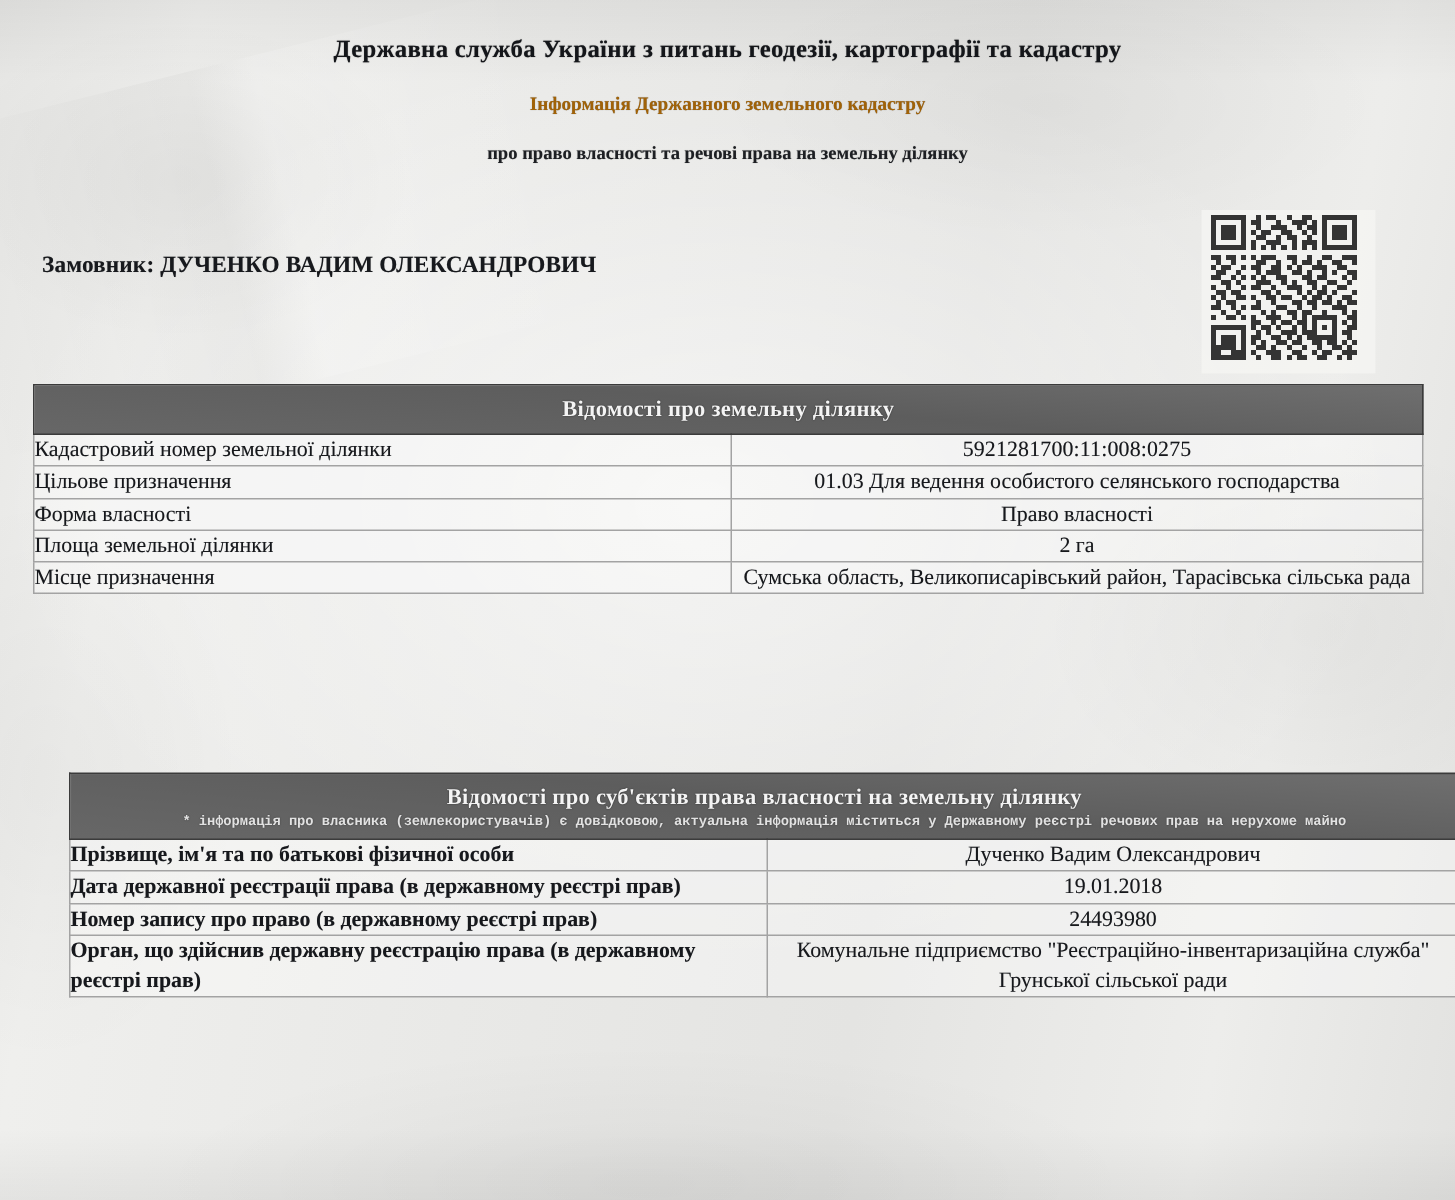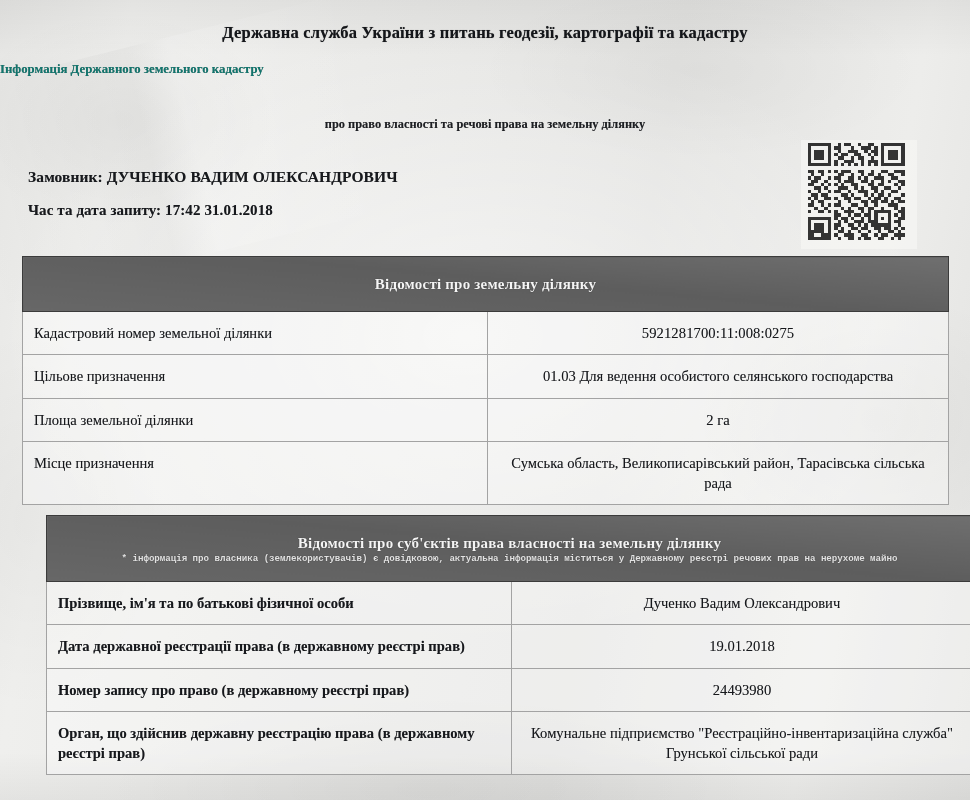--- a/index.html
+++ b/index.html
@@ -71,35 +71,35 @@
     font-weight: bold;
     font-size: 16.5px;
     letter-spacing: 0.2px;
     color: #14161a;
     text-shadow: 0 0 0.7px rgba(0,0,0,0.55);
   }
   .doc-subtitle {
     position: absolute;
     left: 0; right: 0;
     top: 62px;
+    text-align: center;
     font-weight: bold;
     font-size: 12.8px;
-    color: #0f766e;
+    color: #a16207;
     text-shadow: 0 0 0.6px rgba(0,0,0,0.45);
   }
   .doc-subtitle2 {
     position: absolute;
     left: 0; right: 0;
     top: 95px;
     text-align: center;
     font-weight: bold;
     font-size: 12.4px;
     color: #1d1f23;
     text-shadow: 0 0 0.6px rgba(0,0,0,0.40);
-    margin-top: 22px;
   }
 
   
   .requester {
     position: absolute;
     left: 28px;
     top: 168px;
     font-size: 15.5px;
     font-weight: bold;
     color: #17191d;
@@ -131,21 +131,21 @@
 
   
   .tbl {
     position: absolute;
     left: 22px;
     width: 926px;
     border-collapse: collapse;
     table-layout: fixed;
     background: rgba(255,255,255,0.26);
   }
-  .tbl td, .tbl th { padding: 11px; }
+  .tbl td, .tbl th { padding: 0; }
 
   .band {
     background: linear-gradient(185deg, #6f6f6f 0%, #5d5d5d 45%, #676767 100%);
     color: #f4f4f4;
     text-align: center;
     font-weight: bold;
     border: 1px solid #3b3b3b;
     text-shadow: 0 0 1px rgba(0,0,0,0.65);
   }
   .band .band-title {
@@ -193,21 +193,20 @@
 
 <div id="page"></div>
 
 <div class="content">
 
   <div class="doc-title">Державна служба України з питань геодезії, картографії та кадастру</div>
   <div class="doc-subtitle">Інформація Державного земельного кадастру</div>
   <div class="doc-subtitle2">про право власності та речові права на земельну ділянку</div>
 
   <div class="requester">Замовник: ДУЧЕНКО ВАДИМ ОЛЕКСАНДРОВИЧ</div>
-  <div class="requested-at">Час та дата запиту: 17:42 31.01.2018</div>
 
   <div class="qr-wrap">
     <svg viewBox="0 0 29 29" shape-rendering="crispEdges" aria-hidden="true">
       <rect width="29" height="29" fill="#f2f2f0"></rect>
       <g fill="#1a1a1a">
 
         <path d="M0 0h7v7H0z"></path>
           <path d="M1 1h5v5H1z" fill="#f2f2f0"></path>
           <path d="M2 2h3v3H2z"></path>
 
@@ -270,20 +269,24 @@
       </tr>
       <tr>
         <td class="row-label">Кадастровий номер земельної ділянки</td>
         <td class="row-value mono-ish">5921281700:11:008:0275</td>
       </tr>
       <tr>
         <td class="row-label">Цільове призначення</td>
         <td class="row-value">01.03 Для ведення особистого селянського господарства</td>
       </tr>
       <tr>
+        <td class="row-label">Форма власності</td>
+        <td class="row-value">Право власності</td>
+      </tr>
+      <tr>
         <td class="row-label">Площа земельної ділянки</td>
         <td class="row-value">2 га</td>
       </tr>
       <tr>
         <td class="row-label">Місце призначення</td>
         <td class="row-value">Сумська область, Великописарівський район, Тарасівська сільська рада</td>
       </tr>
     </tbody>
   </table>
 

